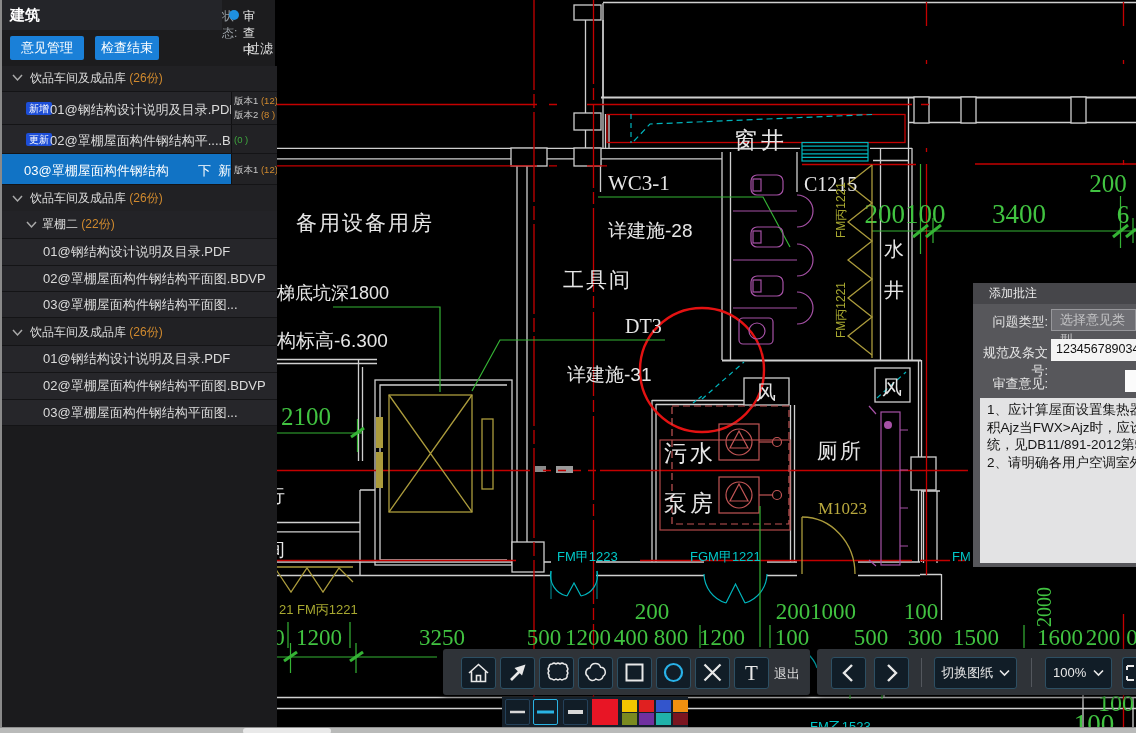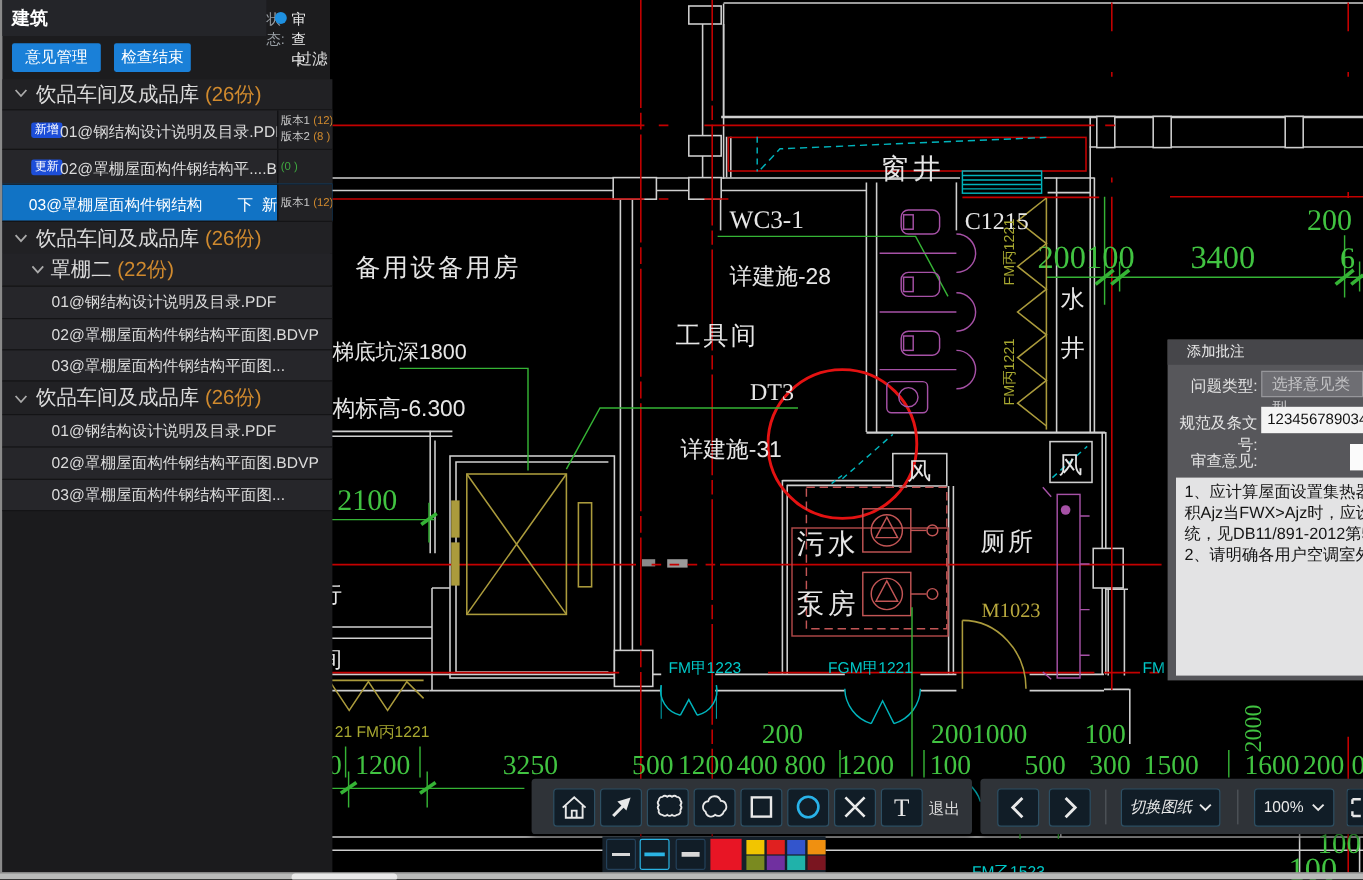--- a/index.html
+++ b/index.html
@@ -7,21 +7,21 @@
   .abs{position:absolute;}
   
   #sidebar{left:0;top:0;width:275px;height:727px;background:#1c1c1e;z-index:5;border-left:2px solid #8a8a8a;}
   #sb-head{left:0;top:0;width:220px;height:30px;background:#242529;}
   #sb-head .title{left:8px;top:6px;font-size:15px;font-weight:bold;color:#fff;}
   #sb-head .st{left:193px;top:8px;font-size:12px;color:#9aa0a6;margin-left:27px;}
   #sb-head .dot{left:227px;top:10px;width:10px;height:10px;border-radius:50%;background:#1e90e0;}
   #sb-head .stv{left:241px;top:8px;font-size:12px;color:#e8e8e8;}
   .bluebtn{background:#1a80d8;color:#fff;font-size:13px;text-align:center;line-height:24px;height:24px;border-radius:2px;}
   #filter{left:245px;top:40px;font-size:13px;color:#ddd;}
-  .grow{left:0;width:275px;background:#212124;color:#dcdcdc;font-size:17px;}
+  .grow{left:0;width:275px;background:#212124;color:#dcdcdc;font-size:12px;}
   .irow{left:0;width:275px;background:#26262a;color:#dcdcdc;font-size:13px;border-top:1px solid #141416;}
   .cnt{color:#d08a2e;}
   .badge{display:inline-block;background:#1d4ed8;color:#fff;font-size:10px;line-height:13px;height:13px;padding:0 3px;border-radius:2px;vertical-align:1px;}
   .vercol{position:absolute;right:0;top:0;width:46px;color:#c8c8c8;font-size:9.5px;line-height:14px;border-left:1px solid #101012;background:#222225;text-align:left;padding-left:2px;white-space:nowrap;overflow:hidden;margin-left:23px;}
   
   #panel{left:973px;top:283px;width:163px;height:284px;background:#57575b;z-index:6;box-shadow:-2px 2px 6px rgba(0,0,0,.5);}
   #panel .ttl{left:0;top:0;width:163px;height:21px;background:#46464a;color:#ececec;font-size:12px;line-height:21px;padding-left:16px;}
   #panel .lbl{color:#e4e4e4;font-size:13px;text-align:right;width:75px;}
   
   .tbar{background:#2f3338;z-index:6;border-radius:3px;box-shadow:0 2px 6px rgba(0,0,0,.6);}
@@ -356,21 +356,21 @@
  <span class="abs" style="left:331px;top:16px;font-size:13px;color:#ddd;">退出</span>
 </div>
 <div class="abs tbar" id="tb2" style="left:817px;top:649px;width:319px;height:46px;border-radius:3px 0 0 3px;">
  <div class="tbtn" style="left:14px;top:8px;"><svg width="33" height="30" viewBox="0 0 33 30">
         <path d="M20 7 L12 15 L20 23" stroke="#e8e8e8" stroke-width="2.4" fill="none"></path>
       </svg></div>
  <div class="tbtn" style="left:57px;top:8px;"><svg width="33" height="30" viewBox="0 0 33 30">
         <path d="M13 7 L21 15 L13 23" stroke="#e8e8e8" stroke-width="2.4" fill="none"></path>
       </svg></div>
  <div class="sep" style="left:104px;top:9px;height:29px;"></div>
- <div class="tbtn" style="left:117px;top:8px;width:83px;color:#e8e8e8;font-size:13px;line-height:30px;text-align:center;font-style:italic;">切换图纸 <svg width="11" height="8" style="margin-left:2px">
+ <div class="tbtn" style="left:117px;top:8px;width:83px;color:#e8e8e8;font-size:13px;line-height:30px;text-align:center;">切换图纸 <svg width="11" height="8" style="margin-left:2px">
         <path d="M1 1.5 L5.5 6 L10 1.5" stroke="#e8e8e8" stroke-width="1.6" fill="none"></path>
       </svg></div>
  <div class="sep" style="left:214px;top:9px;height:29px;"></div>
  <div class="tbtn" style="left:228px;top:8px;width:67px;color:#e8e8e8;font-size:13px;line-height:30px;text-align:center;">100% <svg width="11" height="8" style="margin-left:3px">
         <path d="M1 1.5 L5.5 6 L10 1.5" stroke="#e8e8e8" stroke-width="1.6" fill="none"></path>
       </svg></div>
  <div class="tbtn" style="left:305px;top:8px;width:14px;border-right:none;border-radius:3px 0 0 3px;"><svg width="12" height="30" viewBox="0 0 12 30">
         <path d="M4 8 H11 M4 8 V12 M4 22 H11 M4 22 V18" stroke="#e8e8e8" stroke-width="2" fill="none"></path>
       </svg></div>
 </div>

